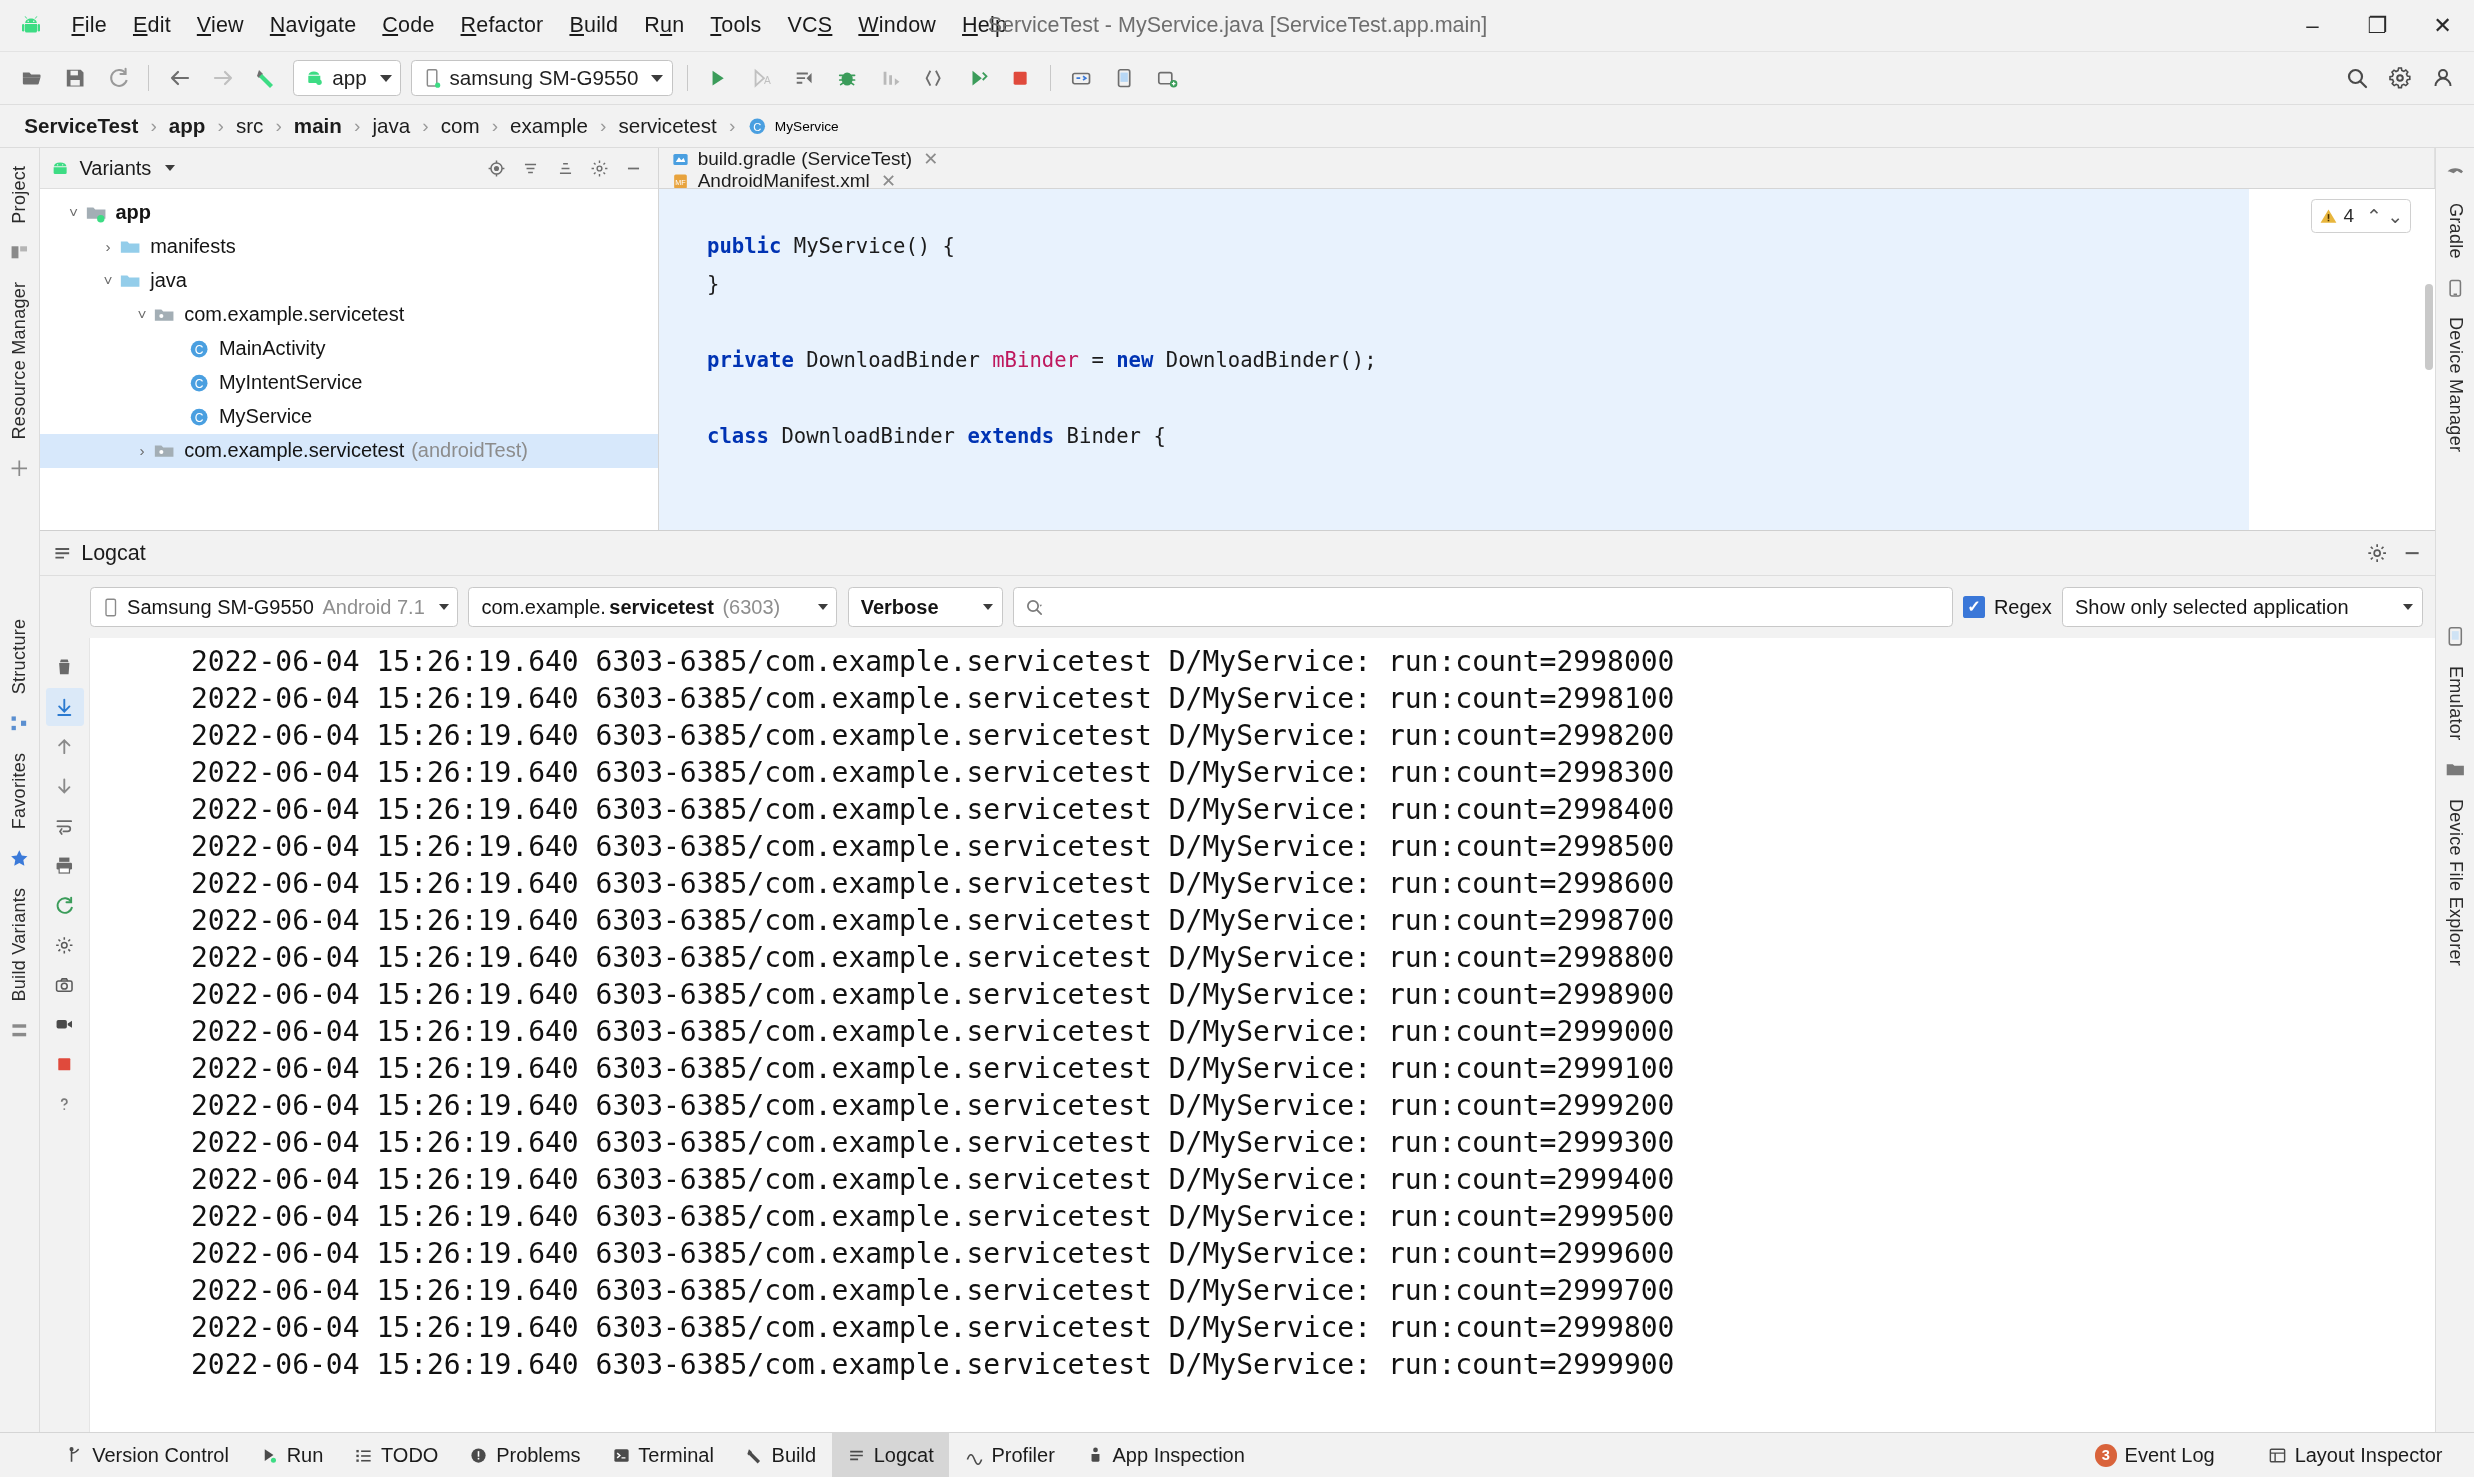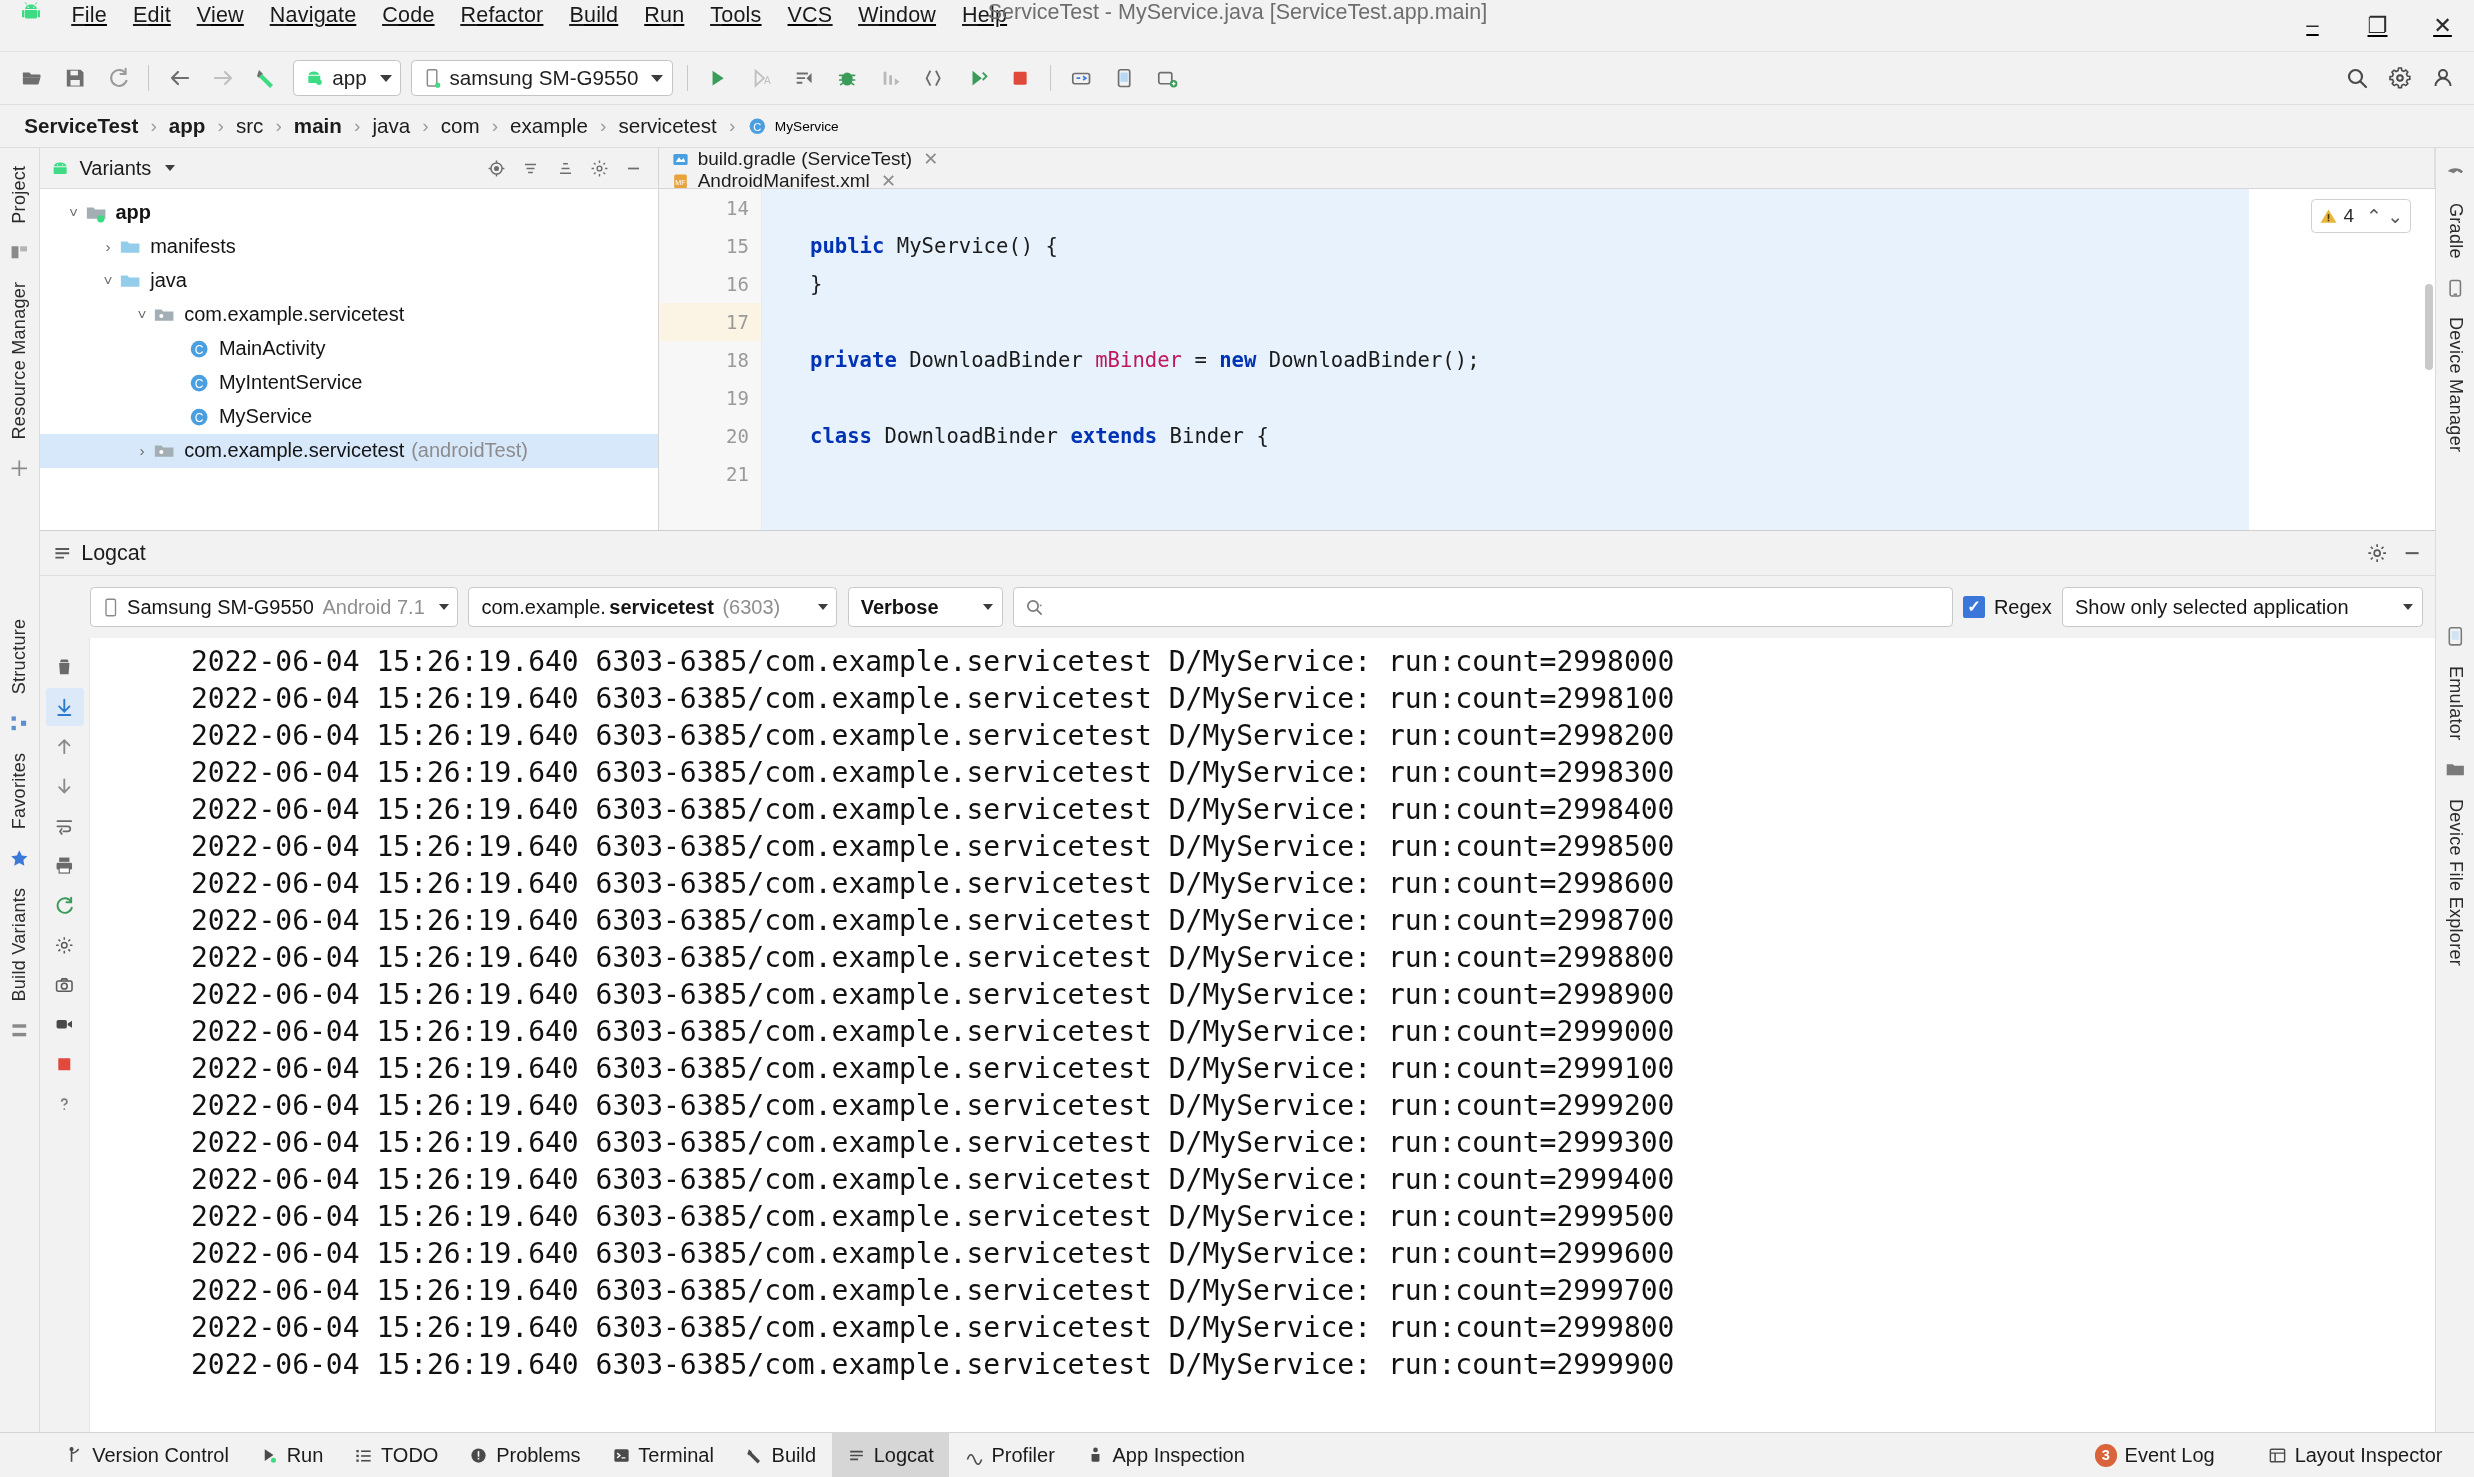--- a/index.html
+++ b/index.html
@@ -9,24 +9,23 @@
     background: #f2f2f2;
     overflow: hidden;
     -webkit-font-smoothing: antialiased;
   }
   #app { width: 2475px; height: 1478px; display: flex; flex-direction: column; position: relative; }
 
   
   .titlebar {
     height: 52px; min-height: 52px;
     background: #f2f2f2;
-    display: flex; align-items: flex-start;
+    display: flex; align-items: center;
     border-bottom: 0.9px solid #e3e3e3;
     position: relative;
-    text-decoration: underline;
   }
   .logo-android { margin-left: 19px; margin-right: 15.5px; display:flex; align-items:center; }
   .menu { display: flex; align-items: center; gap: 0px; }
   .menu-item {
     font-size: 21.5px; color: #1a1a1a; padding: 3.4px 13px; cursor: default;
     letter-spacing: 0.2px;
   }
   .menu-item .mn { text-decoration: underline; }
   .win-title {
     position: absolute; left: 0; right: 0; text-align: center;
@@ -631,30 +630,20 @@
                     <circle cx="12" cy="12" r="9" fill="#4a9fe0"></circle>
                     <text x="12" y="17" font-size="13" fill="#fff" text-anchor="middle" font-family="Liberation Sans">C</text>
                   </svg>
               </span>
               <span>MyService.java</span>
               <span class="x">✕</span>
             </div>
           </div>
 
           <div class="editorbody">
-            <div class="gutter">
-              <div class="gln">14</div>
-              <div class="gln">15</div>
-              <div class="gln">16</div>
-              <div class="gln hl">17</div>
-              <div class="gln">18</div>
-              <div class="gln">19</div>
-              <div class="gln">20</div>
-              <div class="gln">21</div>
-            </div>
 
             <div class="code">
               <div class="cline"></div>
               <div class="cline"><span class="kw">public</span> MyService() {</div>
               <div class="cline">}</div>
               <div class="cline"></div>
               <div class="cline"><span class="kw">private</span> DownloadBinder <span class="fld">mBinder</span> = <span class="kw">new</span> DownloadBinder();</div>
               <div class="cline"></div>
               <div class="cline"><span class="kw">class</span> DownloadBinder <span class="kw">extends</span> Binder {</div>
 

